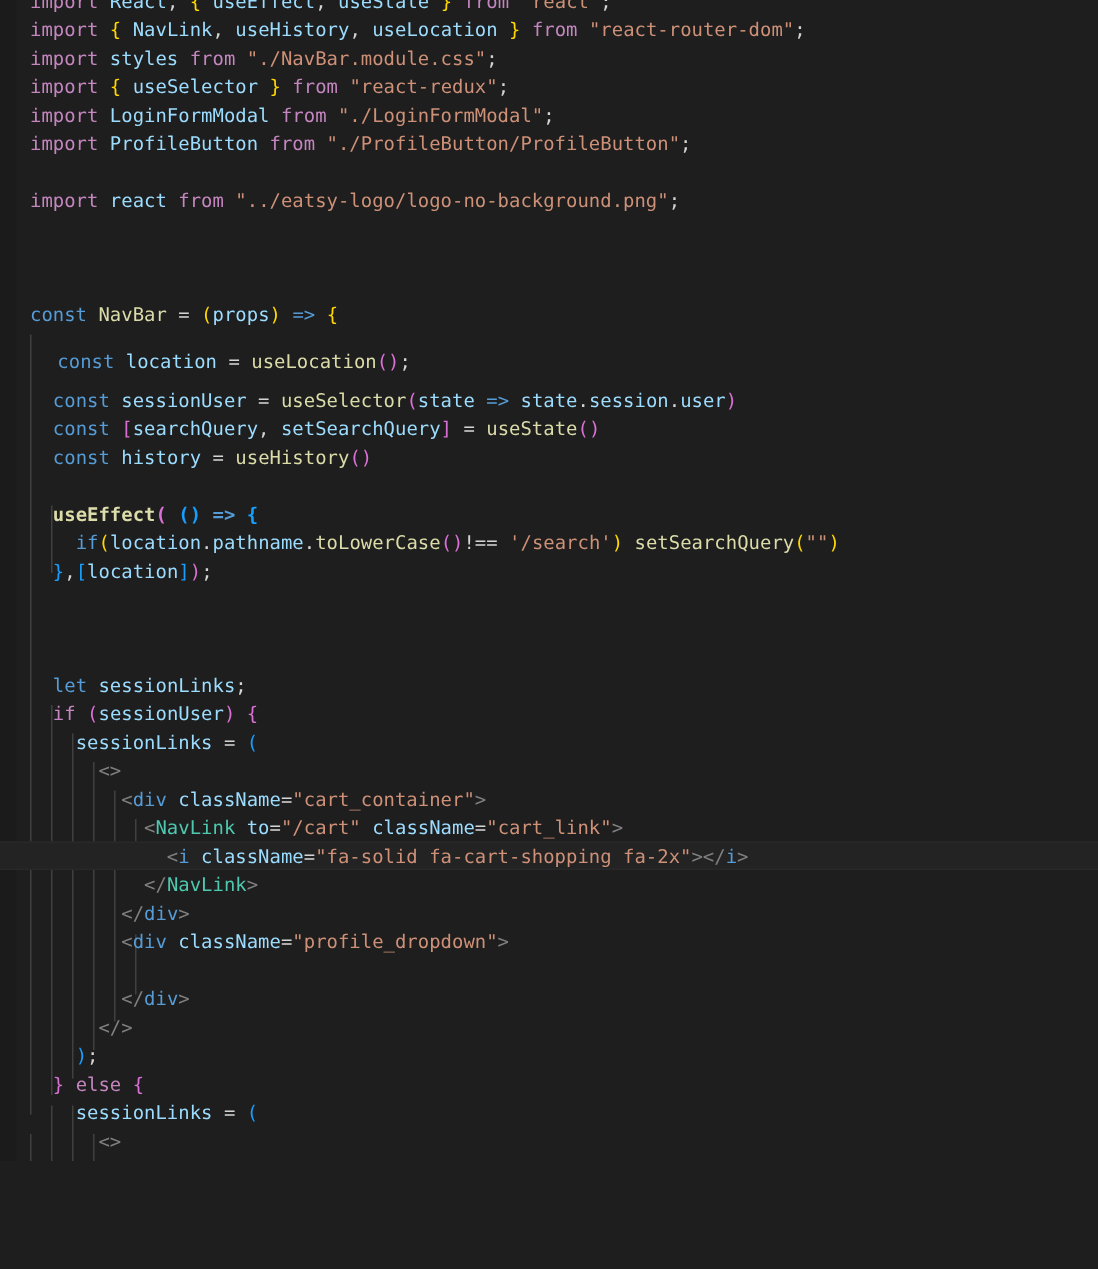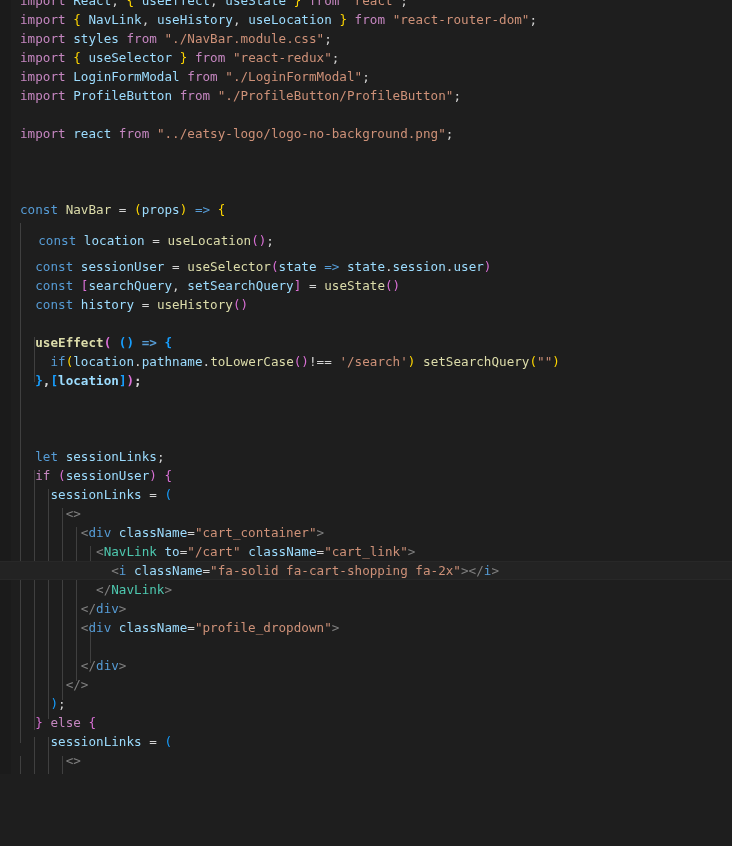--- a/index.html
+++ b/index.html
@@ -136,21 +136,21 @@
       <div class="line" style="top: 181px;"></div>
       <div class="line" style="top: 200px;"><span class="t-kw2">const</span><span class="t-punct"> </span><span class="t-func">NavBar</span><span class="t-punct"> </span><span class="t-op">=</span><span class="t-punct"> </span><span class="t-b1">(</span><span class="t-ident">props</span><span class="t-b1">)</span><span class="t-punct"> </span><span class="t-kw2">=&gt;</span><span class="t-punct"> </span><span class="t-b1">{</span></div>
       <div class="line" style="top: 231px; padding-left: 23px;"><span class="t-punct">  </span><span class="t-kw2">const</span><span class="t-punct"> </span><span class="t-ident">location</span><span class="t-punct"> </span><span class="t-op">=</span><span class="t-punct"> </span><span class="t-func">useLocation</span><span class="t-b2">(</span><span class="t-b2">)</span><span class="t-punct">;</span></div>
       <div class="line" style="top: 238px;"></div>
       <div class="line" style="top: 257px;"><span class="t-punct">  </span><span class="t-kw2">const</span><span class="t-punct"> </span><span class="t-ident">sessionUser</span><span class="t-punct"> </span><span class="t-op">=</span><span class="t-punct"> </span><span class="t-func">useSelector</span><span class="t-b2">(</span><span class="t-ident">state</span><span class="t-punct"> </span><span class="t-kw2">=&gt;</span><span class="t-punct"> </span><span class="t-ident">state</span><span class="t-punct">.</span><span class="t-ident">session</span><span class="t-punct">.</span><span class="t-ident">user</span><span class="t-b2">)</span></div>
       <div class="line" style="top: 276px;"><span class="t-punct">  </span><span class="t-kw2">const</span><span class="t-punct"> </span><span class="t-b2">[</span><span class="t-ident">searchQuery</span><span class="t-punct">, </span><span class="t-ident">setSearchQuery</span><span class="t-b2">]</span><span class="t-punct"> </span><span class="t-op">=</span><span class="t-punct"> </span><span class="t-func">useState</span><span class="t-b2">(</span><span class="t-b2">)</span></div>
       <div class="line" style="top: 295px;"><span class="t-punct">  </span><span class="t-kw2">const</span><span class="t-punct"> </span><span class="t-ident">history</span><span class="t-punct"> </span><span class="t-op">=</span><span class="t-punct"> </span><span class="t-func">useHistory</span><span class="t-b2">(</span><span class="t-b2">)</span></div>
       <div class="line" style="top: 314px;"></div>
       <div class="line" style="top: 333px; font-weight: bold;"><span class="t-punct">  </span><span class="t-func">useEffect</span><span class="t-b2">(</span><span class="t-punct"> </span><span class="t-b3">(</span><span class="t-b3">)</span><span class="t-punct"> </span><span class="t-kw2">=&gt;</span><span class="t-punct"> </span><span class="t-b3">{</span></div>
       <div class="line" style="top: 352px;"><span class="t-punct">    </span><span class="t-kw2">if</span><span class="t-b1">(</span><span class="t-ident">location</span><span class="t-punct">.</span><span class="t-ident">pathname</span><span class="t-punct">.</span><span class="t-func">toLowerCase</span><span class="t-b2">(</span><span class="t-b2">)</span><span class="t-op">!==</span><span class="t-punct"> </span><span class="t-str">'/search'</span><span class="t-b1">)</span><span class="t-punct"> </span><span class="t-func">setSearchQuery</span><span class="t-b1">(</span><span class="t-str">""</span><span class="t-b1">)</span></div>
-      <div class="line" style="top: 371px; font-weight: bold;"><span class="t-punct">  </span><span class="t-b3">}</span><span class="t-punct">,</span><span class="t-b3">[</span><span class="t-ident">location</span><span class="t-b3">]</span><span class="t-b2">)</span><span class="t-punct">;</span></div>
+      <div class="line" style="top: 371px;"><span class="t-punct">  </span><span class="t-b3">}</span><span class="t-punct">,</span><span class="t-b3">[</span><span class="t-ident">location</span><span class="t-b3">]</span><span class="t-b2">)</span><span class="t-punct">;</span></div>
       <div class="line" style="top: 390px;"></div>
       <div class="line" style="top: 409px;"></div>
       <div class="line" style="top: 428px;"></div>
       <div class="line" style="top: 447px;"><span class="t-punct">  </span><span class="t-kw2">let</span><span class="t-punct"> </span><span class="t-ident">sessionLinks</span><span class="t-punct">;</span></div>
       <div class="line" style="top: 466px;"><span class="t-punct">  </span><span class="t-kw">if</span><span class="t-punct"> </span><span class="t-b2">(</span><span class="t-ident">sessionUser</span><span class="t-b2">)</span><span class="t-punct"> </span><span class="t-b2">{</span></div>
       <div class="line" style="top: 485px;"><span class="t-punct">    </span><span class="t-ident">sessionLinks</span><span class="t-punct"> </span><span class="t-op">=</span><span class="t-punct"> </span><span class="t-b3">(</span></div>
       <div class="line" style="top: 504px;"><span class="t-punct">      </span><span class="t-tagbr">&lt;&gt;</span></div>
       <div class="line" style="top: 523px;"><span class="t-punct">        </span><span class="t-tagbr">&lt;</span><span class="t-kw2">div</span><span class="t-punct"> </span><span class="t-ident">className</span><span class="t-op">=</span><span class="t-str">"cart_container"</span><span class="t-tagbr">&gt;</span></div>
       <div class="line" style="top: 542px;"><span class="t-punct">          </span><span class="t-tagbr">&lt;</span><span class="t-comp">NavLink</span><span class="t-punct"> </span><span class="t-ident">to</span><span class="t-op">=</span><span class="t-str">"/cart"</span><span class="t-punct"> </span><span class="t-ident">className</span><span class="t-op">=</span><span class="t-str">"cart_link"</span><span class="t-tagbr">&gt;</span></div>
       <div class="line" style="top: 561px;"><span class="t-punct">            </span><span class="t-tagbr">&lt;</span><span class="t-kw2">i</span><span class="t-punct"> </span><span class="t-ident">className</span><span class="t-op">=</span><span class="t-str">"fa-solid fa-cart-shopping fa-2x"</span><span class="t-tagbr">&gt;</span><span class="t-tagbr">&lt;/</span><span class="t-kw2">i</span><span class="t-tagbr">&gt;</span></div>

